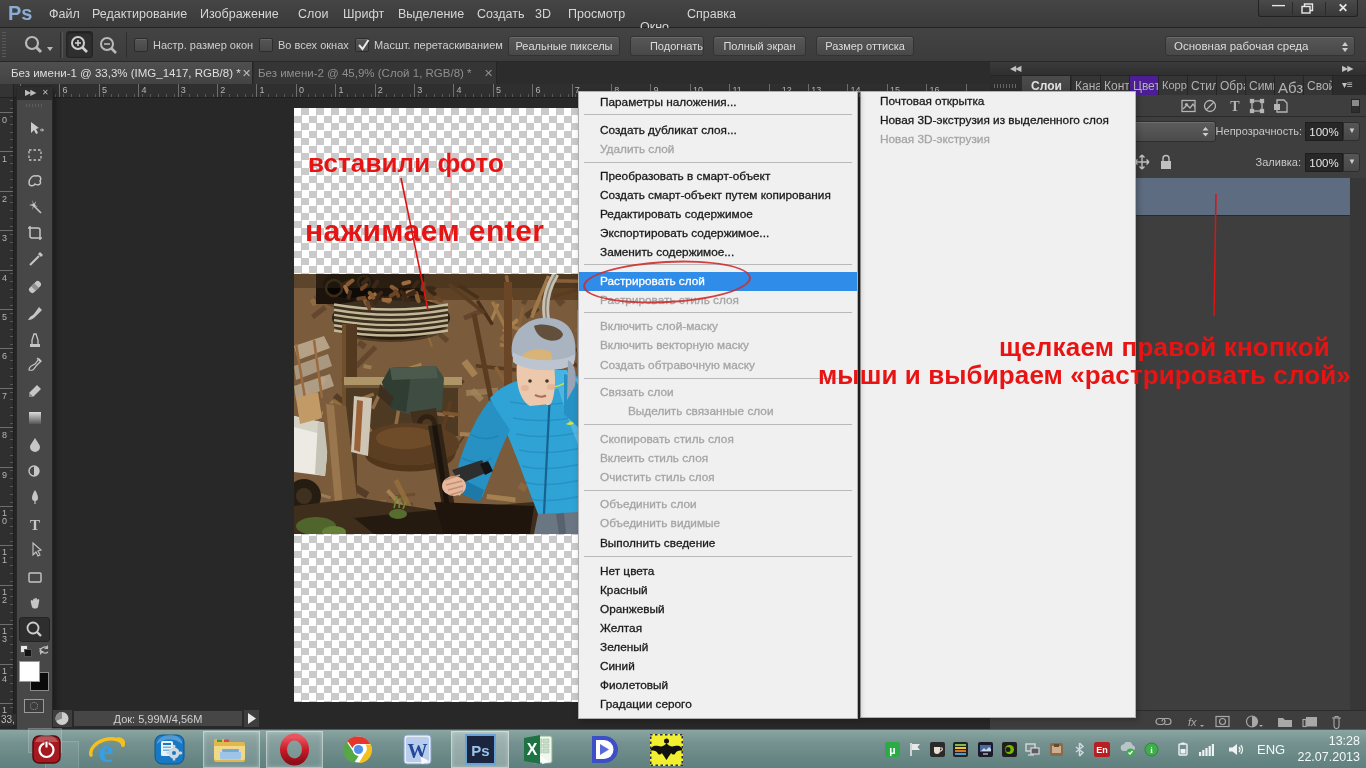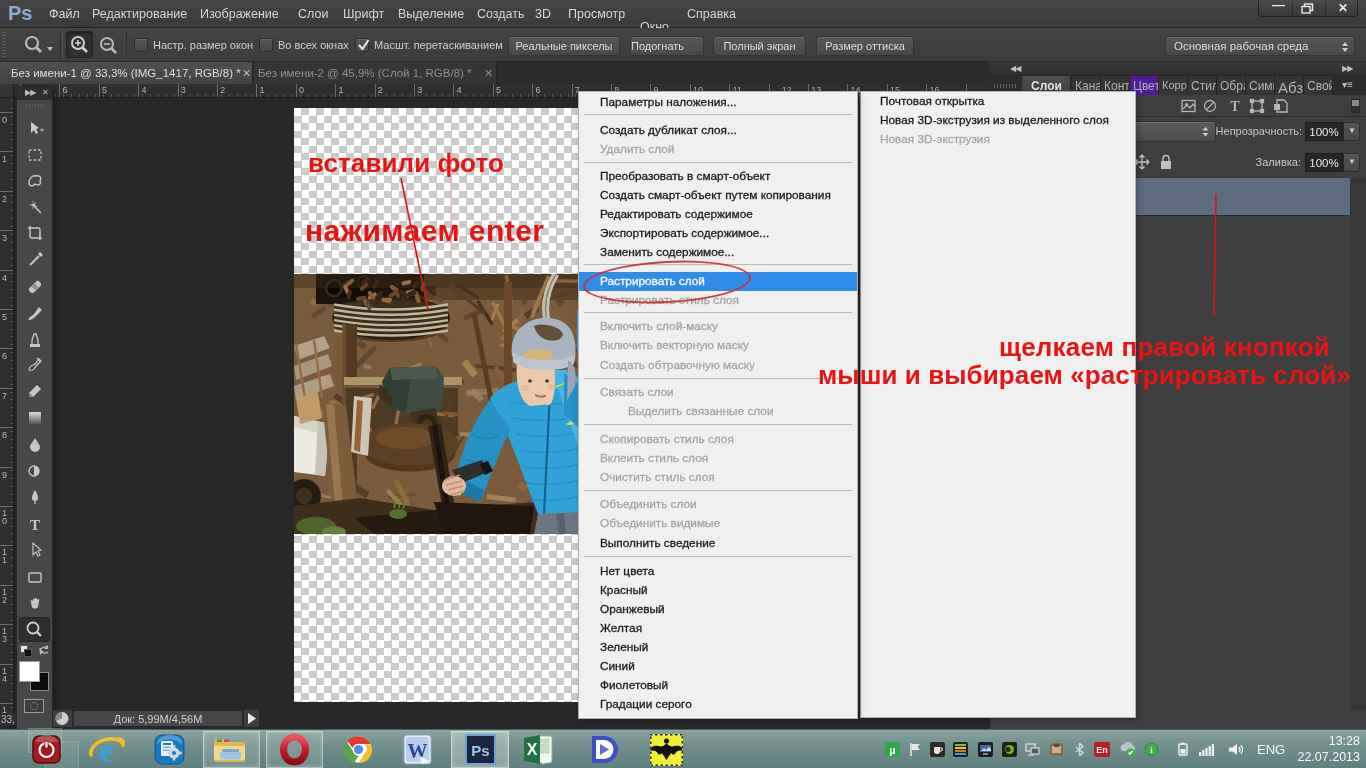--- a/index.html
+++ b/index.html
@@ -57,21 +57,21 @@
     <span class="abs" style="left:153px;top:11px;font-size:11px;color:#cfcfcf;">Настр. размер окон</span>
 <div class="abs" style="left:259px;top:10px;width:14px;height:14px;background:linear-gradient(#555,#484848);border:1px solid #2c2c2c;border-radius:2px;box-shadow:inset 0 1px 0 #666;"></div>
     <span class="abs" style="left:278px;top:11px;font-size:11px;color:#cfcfcf;">Во всех окнах</span>
 <div class="abs" style="left:355px;top:10px;width:14px;height:14px;background:linear-gradient(#555,#484848);border:1px solid #2c2c2c;border-radius:2px;box-shadow:inset 0 1px 0 #666;">
       <svg class="abs" style="left:0px;top:-2px;" width="14" height="15" viewBox="0 0 14 15">
         <path d="M3 8 l3.5 4 6 -9" fill="none" stroke="#e8e8e8" stroke-width="2"></path>
       </svg>
     </div>
     <span class="abs" style="left:374px;top:11px;font-size:11px;color:#cfcfcf;">Масшт. перетаскиванием</span>
 <div class="abs" style="left:508px;top:8px;width:112px;height:20px;background:linear-gradient(#575757,#484848);border:1px solid #333;border-radius:3px;box-shadow:inset 0 1px 0 #6a6a6a;text-align:center;line-height:19px;font-size:11px;color:#dcdcdc;">Реальные пикселы</div>
-<div class="abs" style="left:630px;top:8px;width:74px;height:20px;background:linear-gradient(#575757,#484848);border:1px solid #333;border-radius:3px;box-shadow:inset 0 1px 0 #6a6a6a;text-align:left;line-height:19px;font-size:11px;color:#dcdcdc;">Подогнать</div>
+<div class="abs" style="left:630px;top:8px;width:74px;height:20px;background:linear-gradient(#575757,#484848);border:1px solid #333;border-radius:3px;box-shadow:inset 0 1px 0 #6a6a6a;text-align:right;line-height:19px;font-size:11px;color:#dcdcdc;">Подогнать</div>
 <div class="abs" style="left:713px;top:8px;width:93px;height:20px;background:linear-gradient(#575757,#484848);border:1px solid #333;border-radius:3px;box-shadow:inset 0 1px 0 #6a6a6a;text-align:center;line-height:19px;font-size:11px;color:#dcdcdc;">Полный экран</div>
 <div class="abs" style="left:816px;top:8px;width:98px;height:20px;background:linear-gradient(#575757,#484848);border:1px solid #333;border-radius:3px;box-shadow:inset 0 1px 0 #6a6a6a;text-align:center;line-height:19px;font-size:11px;color:#dcdcdc;">Размер оттиска</div>
 <div class="abs" style="left:1165px;top:8px;width:190px;height:20px;background:linear-gradient(#575757,#484848);border:1px solid #333;border-radius:3px;box-shadow:inset 0 1px 0 #6a6a6a;">
 <span class="abs" style="left:8px;top:3px;font-size:11.5px;color:#dcdcdc;">Основная рабочая среда</span>
 <svg class="abs" style="right:4px;top:4px;" width="10" height="12" viewBox="0 0 10 12">
         <path d="M2 5 L5 1 L8 5 Z M2 7 L5 11 L8 7 Z" fill="#ccc"></path>
       </svg>
 </div>
 </div>
 <div class="abs" style="left:0;top:62px;width:1366px;height:22px;background:#2c2c2c;">
@@ -586,20 +586,38 @@
 </g>
       </svg>
 <span class="abs" style="right:65px;top:9px;font-size:11px;color:#c8c8c8;">Заливка:</span>
 <div class="abs" style="left:315px;top:6px;width:38px;height:19px;background:#272727;border:1px solid #1d1d1d;color:#e4e4e4;font-size:11.5px;text-align:center;line-height:18px;">100%</div>
 <div class="abs" style="left:353px;top:6px;width:17px;height:19px;background:linear-gradient(#565656,#474747);border:1px solid #2e2e2e;border-radius:0 3px 3px 0;">
         <span class="abs" style="left:4px;top:3px;font-size:8px;color:#ccc;">▼</span>
       </div>
 </div>
 <div class="abs" style="left:0;top:83px;width:360px;height:38px;background:#5d6c80;border-bottom:1px solid #2b2b2b;"></div>
 <div class="abs" style="left:360px;top:83px;width:16px;height:532px;background:#373737;"></div>
+<div class="abs" style="left:0;top:615px;width:376px;height:21px;background:#3e3e3e;border-top:1px solid #2b2b2b;">
+<svg class="abs" style="left:164px;top:3px;" width="196 " height="15" viewBox="0 0 196 15">
+<g stroke="#a8a8a8" fill="none" stroke-width="1.2">
+<path d="M2 7.5 a3 3 0 0 1 3 -3 h3 a3 3 0 0 1 0 6 h-3 a3 3 0 0 1 -3 -3 M8 7.5 a3 3 0 0 1 3 -3 h3 a3 3 0 0 1 0 6 h-3"></path>
+<text x="34" y="11.5" font-size="11" font-style="italic" fill="#a8a8a8" stroke="none">fx</text>
+          <path d="M46 11 l2 2 2 -2" fill="#a8a8a8" stroke="none"></path>
+<rect x="62" y="2.5" width="13" height="10"></rect>
+          <circle cx="68.5" cy="7.5" r="3"></circle>
+<circle cx="98" cy="7.5" r="5.5"></circle>
+          <path d="M98 2 a5.5 5.5 0 0 1 0 11 z" fill="#a8a8a8" stroke="none"></path>
+          <path d="M105 11 l2 2 2 -2" fill="#a8a8a8" stroke="none"></path>
+<path d="M124 4 h5 l2 2 h7 v7 h-14 z" fill="#a8a8a8" stroke="none"></path>
+<rect x="152" y="3" width="11" height="9.5" fill="#a8a8a8" stroke="none"></rect>
+          <rect x="149" y="5.5" width="3" height="7" fill="#3e3e3e" stroke="#a8a8a8"></rect>
+<path d="M178 4 h9 M180 4 v8 a1 1 0 0 0 5 0 V4 M181 4 v-1.5 h3 V4" stroke-width="1.1"></path>
+</g>
+      </svg>
+    </div>
 </div>
 <div class="abs" style="left:578px;top:91px;width:280px;height:628px;background:#f0f0f0;border:1px solid #b0b0b0;box-shadow:2px 2px 6px rgba(0,0,0,.25);z-index:50;"></div>
 <span class="abs" style="left:600px;top:95.0px;font-size:11.8px;color:#1a1a1a;-webkit-text-stroke:0.3px #1a1a1a;letter-spacing:0px;z-index:52;white-space:nowrap;">Параметры наложения...</span>
 <div class="abs" style="left:584px;top:113.5px;width:268px;height:1px;background:#b9b9b9;z-index:51;"></div>
 <span class="abs" style="left:600px;top:123.0px;font-size:11.8px;color:#1a1a1a;-webkit-text-stroke:0.3px #1a1a1a;letter-spacing:0px;z-index:52;white-space:nowrap;">Создать дубликат слоя...</span>
 <span class="abs" style="left:600px;top:142.0px;font-size:11.8px;color:#a5a5a5;-webkit-text-stroke:0.3px #a5a5a5;letter-spacing:0px;z-index:52;white-space:nowrap;">Удалить слой</span>
 <div class="abs" style="left:584px;top:161.5px;width:268px;height:1px;background:#b9b9b9;z-index:51;"></div>
 <span class="abs" style="left:600px;top:169.0px;font-size:11.8px;color:#1a1a1a;-webkit-text-stroke:0.3px #1a1a1a;letter-spacing:0px;z-index:52;white-space:nowrap;">Преобразовать в смарт-объект</span>
 <span class="abs" style="left:600px;top:188.0px;font-size:11.8px;color:#1a1a1a;-webkit-text-stroke:0.3px #1a1a1a;letter-spacing:0px;z-index:52;white-space:nowrap;">Создать смарт-объект путем копирования</span>
 <span class="abs" style="left:600px;top:207.0px;font-size:11.8px;color:#1a1a1a;-webkit-text-stroke:0.3px #1a1a1a;letter-spacing:0px;z-index:52;white-space:nowrap;">Редактировать содержимое</span>

